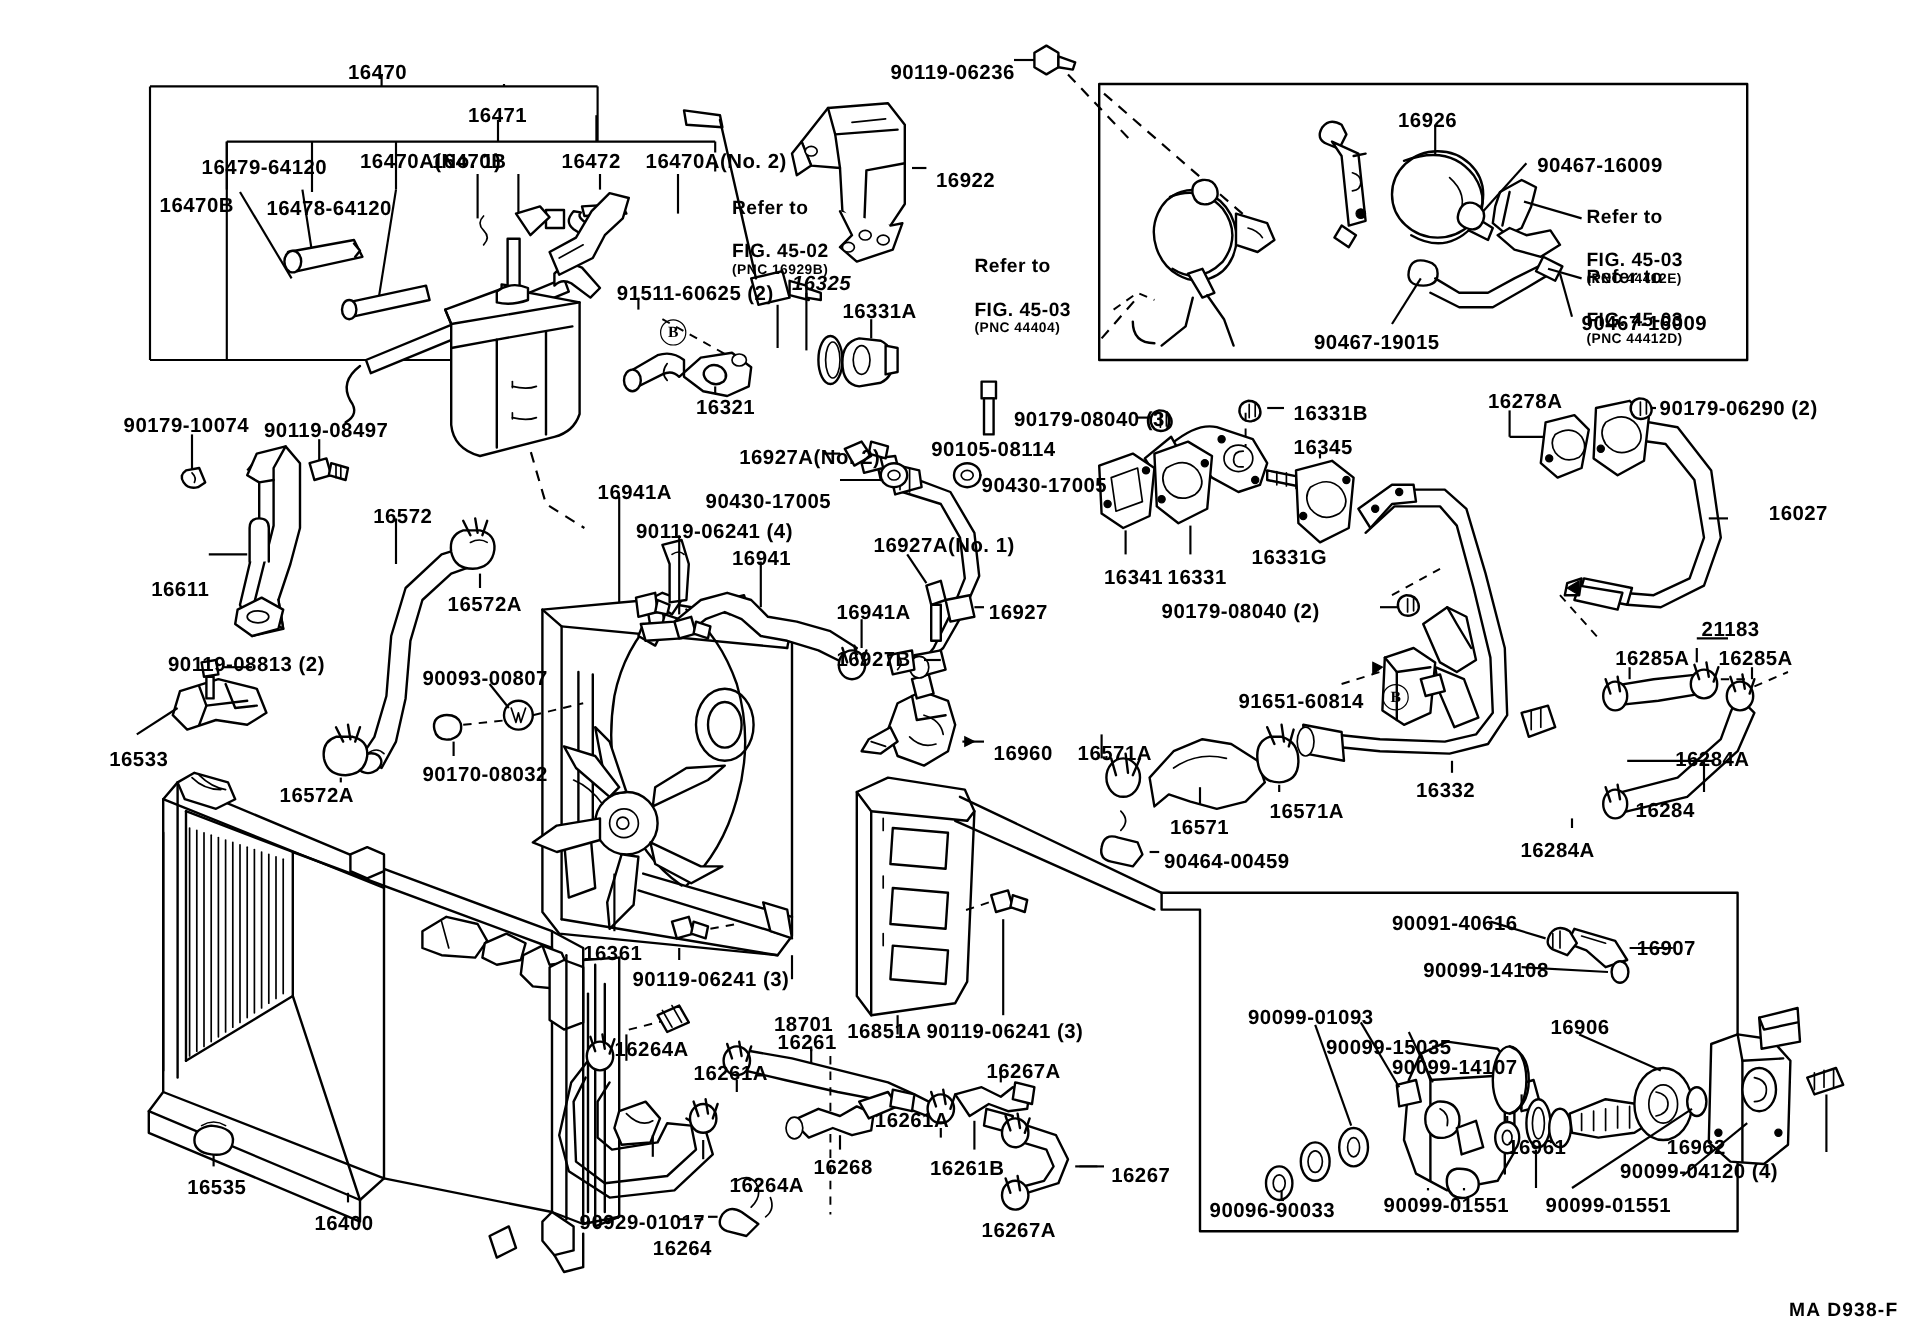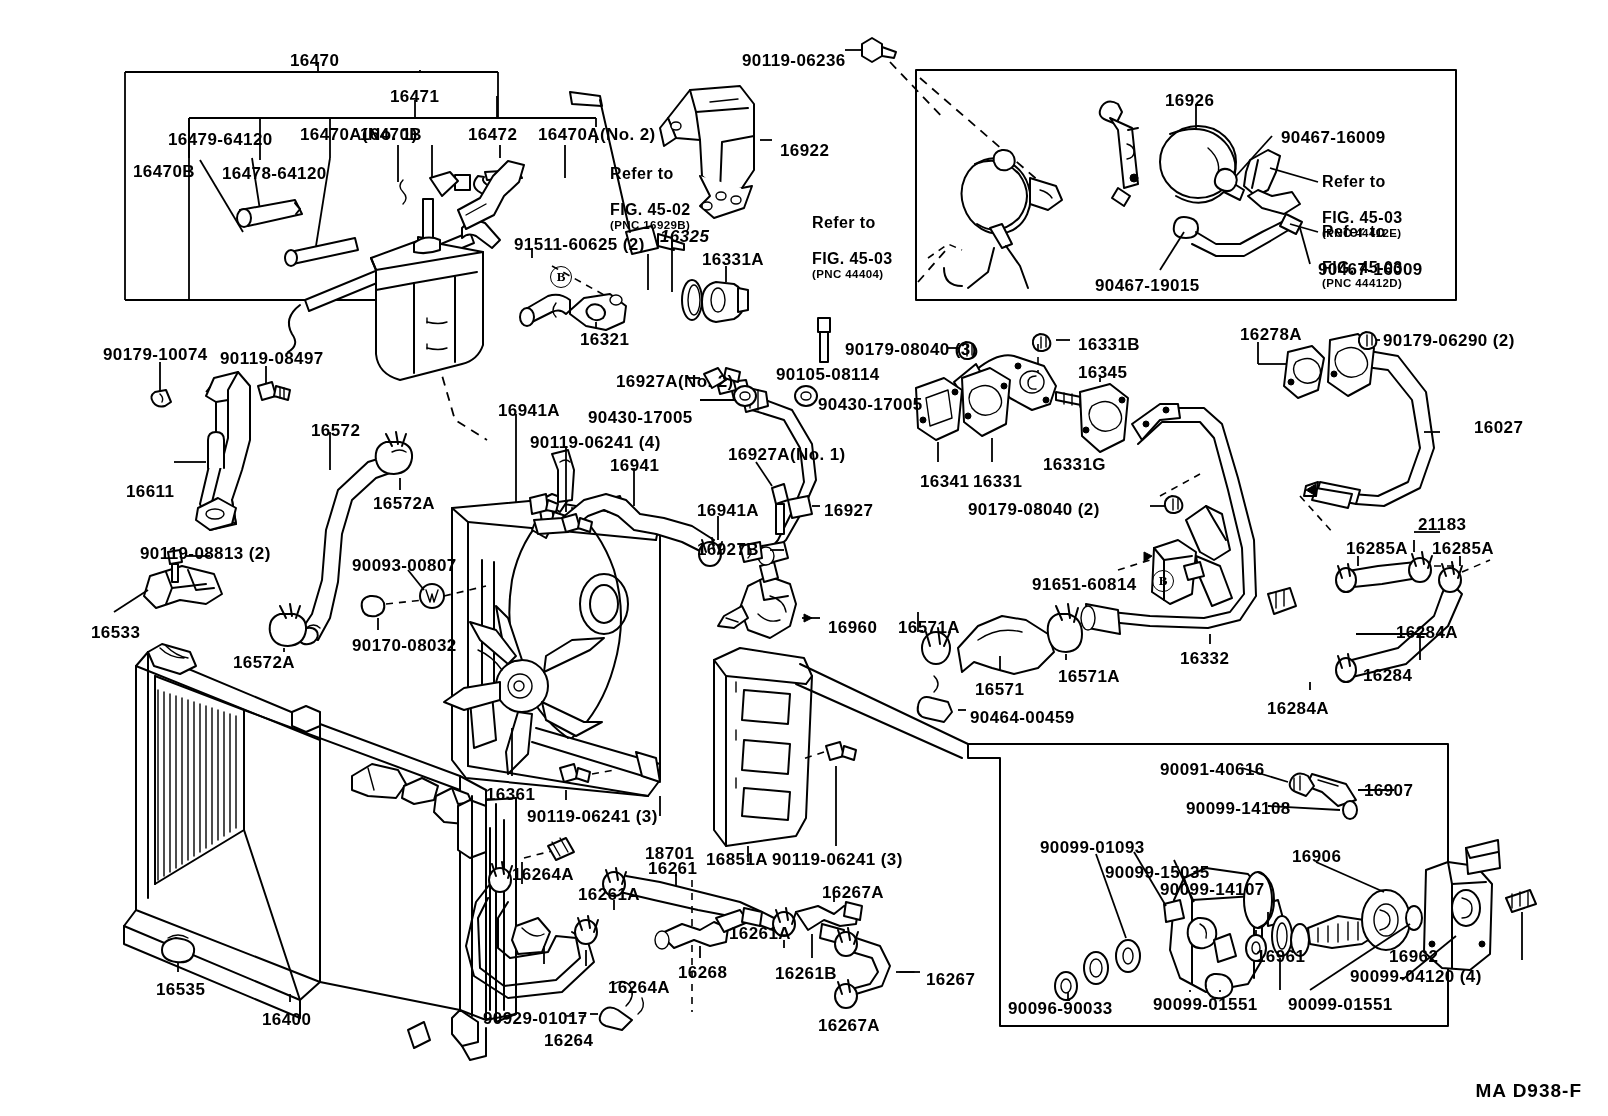--- a/index.html
+++ b/index.html
@@ -29,21 +29,21 @@
   svg.art{position:absolute;left:0;top:0;width:1608px;height:1116px;pointer-events:none;}
   svg.art *{vector-effect:non-scaling-stroke;}
   .st{fill:none;stroke:#000;stroke-width:2;stroke-linejoin:round;stroke-linecap:round;}
   .st1{fill:none;stroke:#000;stroke-width:1.4;stroke-linejoin:round;stroke-linecap:round;}
   .stf{fill:#fff;stroke:#000;stroke-width:2;stroke-linejoin:round;stroke-linecap:round;}
   .stf1{fill:#fff;stroke:#000;stroke-width:1.4;stroke-linejoin:round;stroke-linecap:round;}
   .stb{fill:#000;stroke:#000;stroke-width:1;}
   .dsh{fill:none;stroke:#000;stroke-width:1.8;stroke-dasharray:9 7;}
   .dsh2{fill:none;stroke:#000;stroke-width:1.6;stroke-dasharray:7 6;}
   .lead{fill:none;stroke:#000;stroke-width:1.8;}
-  #figid{position:absolute;right:26px;bottom:14px;font-weight:bold;font-size:19px;letter-spacing:1px;}
+  #figid{position:absolute;right:26px;bottom:14px;font-weight:bold;font-size:16px;letter-spacing:1px;}
 </style>
 </head>
 <body>
 
 <div id="page">
 
   <svg class="art" viewBox="0 0 1608 1116">
 
     <g>
       <path class="lead" d="M125 72 L125 300"></path>

